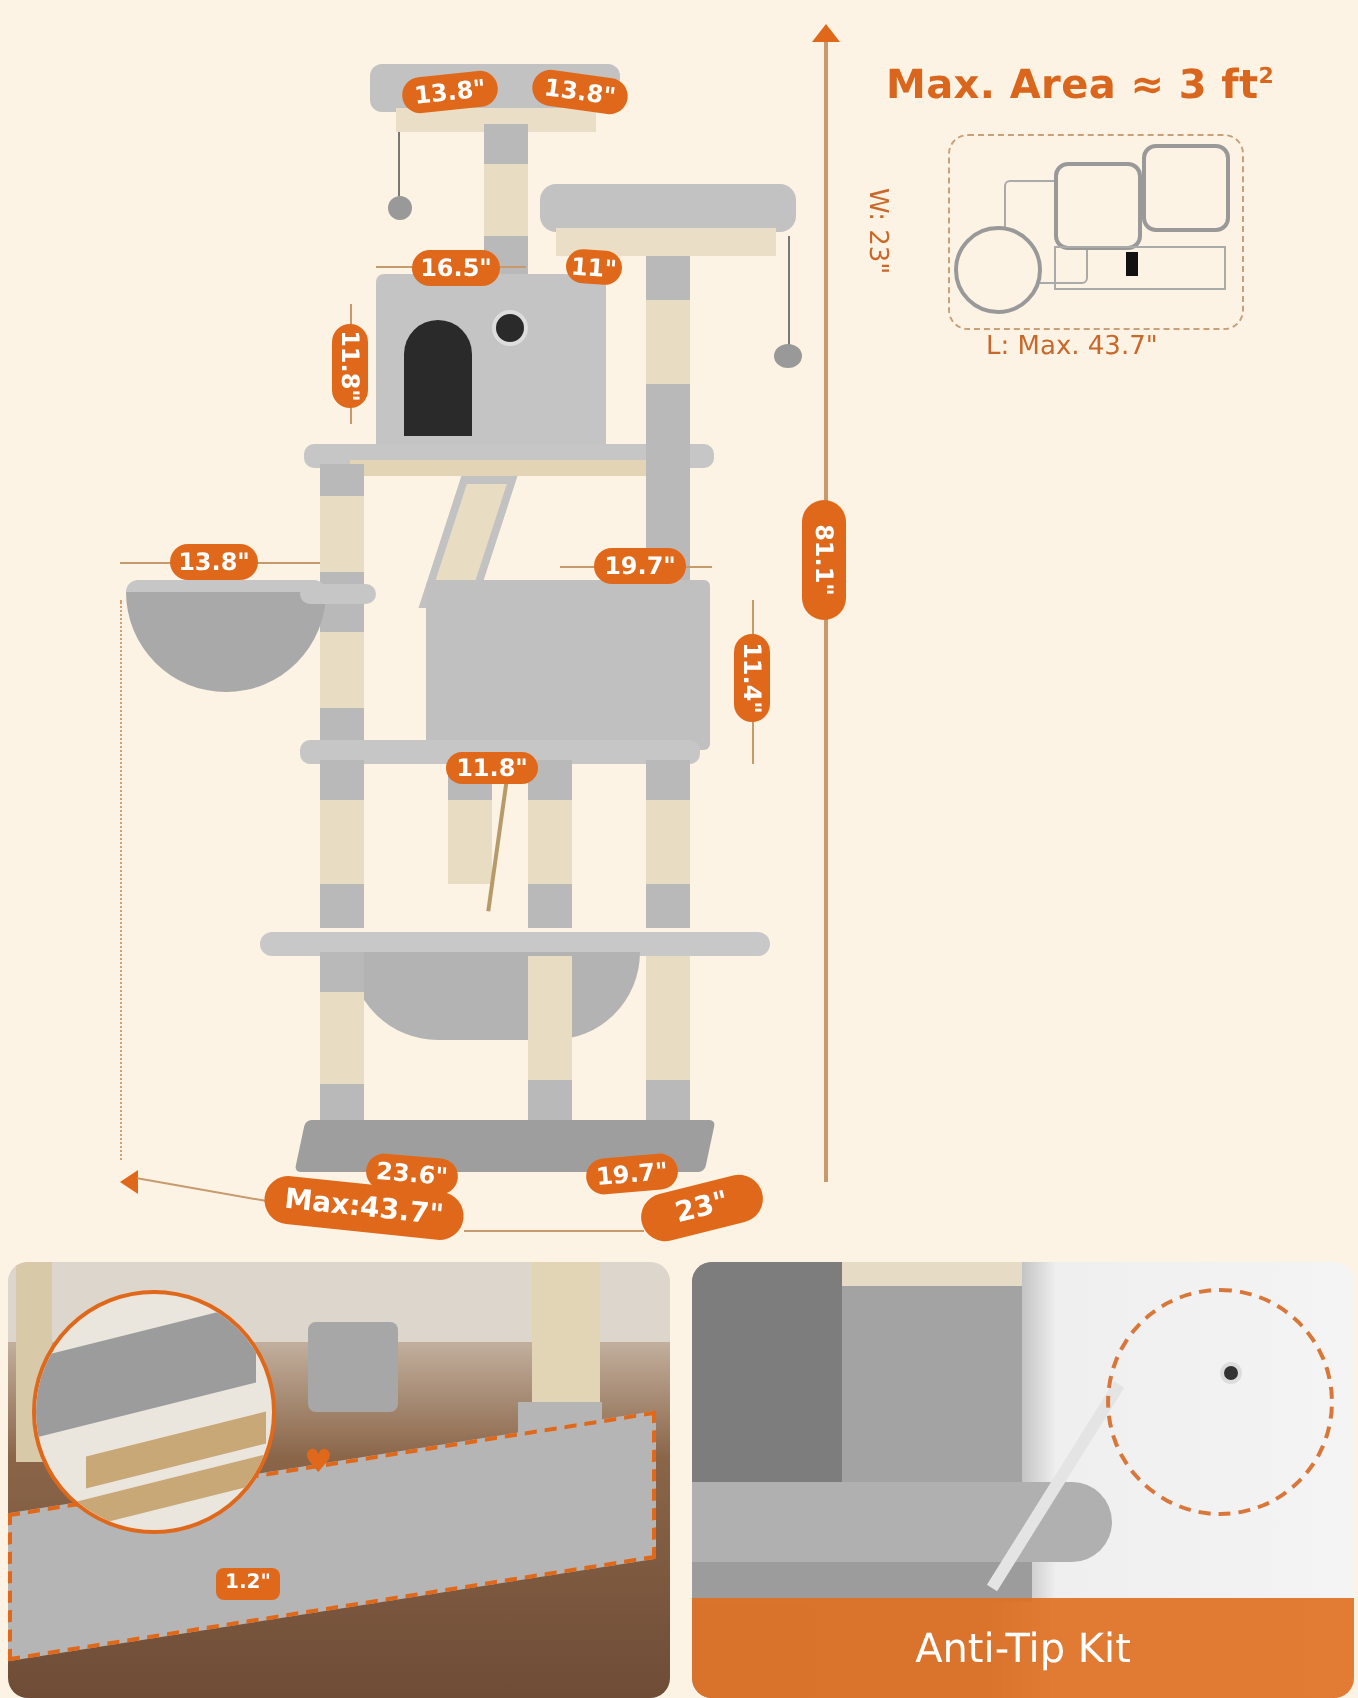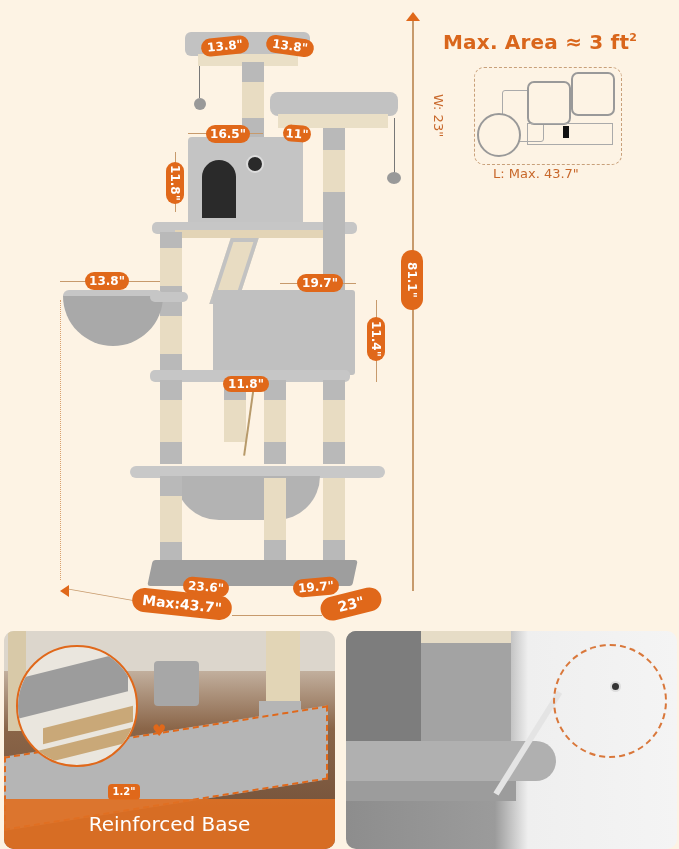--- a/index.html
+++ b/index.html
@@ -142,25 +142,25 @@
   <div class="abs" style="left:255px;top:70px;width:42px;height:40px;background:#b5b5b5;"></div>
   <div class="abs" style="left:150px;top:30px;width:45px;height:45px;background:#a7a7a7;border-radius:4px;"></div>
   <div class="abs" style="left:0;top:100px;width:320px;height:70px;background:#b5b5b5;transform:skewY(-9deg);border:2px dashed #e0681a;"></div>
   <div class="abs" style="left:12px;top:14px;width:118px;height:118px;border-radius:50%;border:2px solid #e0681a;background:#eae6de;overflow:hidden;">
     <div class="abs" style="left:0;top:18px;width:110px;height:40px;background:#9c9c9c;transform:skewY(-14deg);"></div>
     <div class="abs" style="left:25px;top:70px;width:90px;height:16px;background:#c9a878;transform:skewY(-14deg);"></div>
     <div class="abs" style="left:20px;top:92px;width:95px;height:14px;background:#c9a878;transform:skewY(-14deg);"></div>
   </div>
   <div class="abs" style="left:148px;top:90px;color:#e0681a;font-size:16px;">♥</div>
   <div class="pill" style="left:104px;top:153px;width:32px;height:16px;font-size:10px;border-radius:4px;">1.2"</div>
-  <div class="panel-label">Reinforced Base</div>
 </div>
 
 <div class="panel" style="left:346px;background:linear-gradient(90deg,#8d8d8d 0%,#9b9b9b 45%,#efefef 55%,#f4f4f4 100%);">
   <div class="abs" style="left:0;top:0;width:75px;height:120px;background:#7d7d7d;"></div>
   <div class="abs" style="left:75px;top:0;width:90px;height:12px;background:#e6dcc6;"></div>
   <div class="abs" style="left:75px;top:12px;width:90px;height:110px;background:#a3a3a3;"></div>
   <div class="abs" style="left:0;top:110px;width:210px;height:40px;background:#b0b0b0;border-radius:0 20px 20px 0;"></div>
   <div class="abs" style="left:0;top:150px;width:170px;height:20px;background:#9c9c9c;"></div>
   <div class="abs" style="left:150px;top:90px;width:120px;height:6px;background:#e4e4e4;transform:rotate(-58deg);transform-origin:left;top:160px;"></div>
   <div class="abs" style="left:207px;top:13px;width:110px;height:110px;border-radius:50%;border:2px dashed #d9773a;"></div>
   <div class="abs" style="left:264px;top:50px;width:7px;height:7px;border-radius:50%;background:#333;border:2px solid #ddd;"></div>
+  <div class="panel-label">Anti-Tip Kit</div>
 </div>
 
 </body></html>

